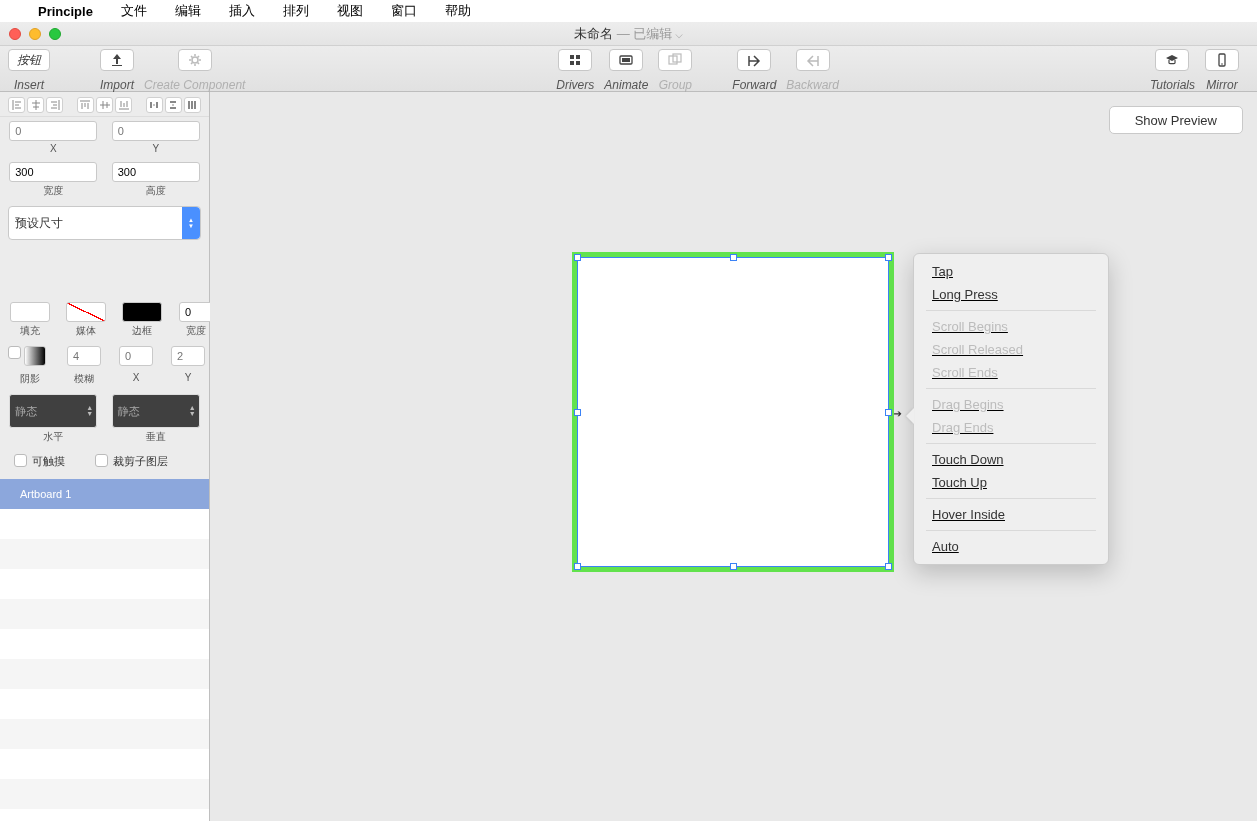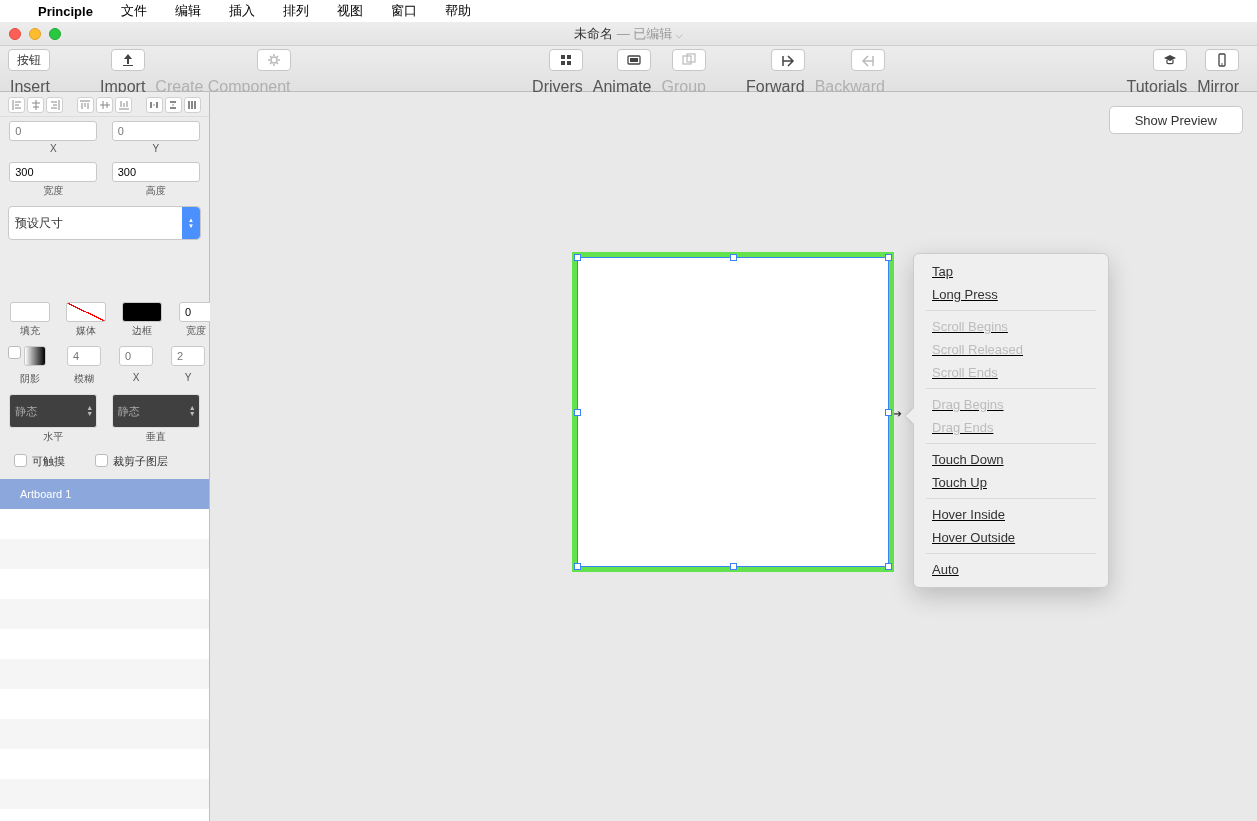--- a/index.html
+++ b/index.html
@@ -16,24 +16,24 @@
 .tl { width: 12px; height: 12px; border-radius: 50%; }
 .tl.red{background:#ff5f57;border:0.5px solid #e24b41;}
 .tl.yellow{background:#febc2e;border:0.5px solid #e1a126;}
 .tl.green{background:#28c840;border:0.5px solid #1fa82f;}
 .title-center{position:absolute; left:0; right:0; text-align:center; font-size:13px; color:#333; pointer-events:none;}
 .title-center .edited{color:#999;}
 .title-center .chev{color:#aaa; font-size:10px; margin-left:3px;}
 
 
 .toolbar { height: 46px; background: linear-gradient(#ececec,#e1e1e1); border-bottom:1px solid #bdbdbd; display:flex; align-items:flex-start; padding: 3px 8px 0 8px; }
-.tgroup{display:flex; flex-direction:column; align-items:flex-end; margin-right:10px;}
+.tgroup{display:flex; flex-direction:column; align-items:center; margin-right:10px;font-style:italic;}
 .tbtn{height:22px; min-width:34px; background:#fff; border:1px solid #c7c7c7; border-radius:4px; display:flex; align-items:center; justify-content:center; font-size:12px; padding:0 8px; color:#333;}
 .tbtn.disabled{color:#b5b5b5;}
-.tlabel{font-size:16px; color:#555; margin-top:7px; text-align:center;}
+.tlabel{font-size:12px; color:#555; margin-top:7px; text-align:center;}
 .tlabel.dis{color:#b0b0b0;}
 .spacer{flex:1;}
 .ticon{width:16px;height:16px;display:inline-block;}
 
 
 .main{display:flex; height: calc(821px - 22px - 22px - 46px);}
 .sidebar{width:210px; background:#ececec; border-right:1px solid #bfbfbf; display:flex; flex-direction:column; font-size:11px; color:#333;}
 .canvas{flex:1; background:#e9e9e9; position:relative;}
 
 
@@ -418,18 +418,17 @@
     <div class="ctxitem dis">Scroll Released</div>
     <div class="ctxitem dis">Scroll Ends</div>
     <div class="ctxsep"></div>
     <div class="ctxitem dis">Drag Begins</div>
     <div class="ctxitem dis">Drag Ends</div>
     <div class="ctxsep"></div>
     <div class="ctxitem">Touch Down</div>
     <div class="ctxitem">Touch Up</div>
     <div class="ctxsep"></div>
     <div class="ctxitem">Hover Inside</div>
-    <div class="ctxitem">Hover Outside</div>
     <div class="ctxsep"></div>
     <div class="ctxitem">Auto</div>
   </div>
 </div>
 </div>
 
 </body></html>

